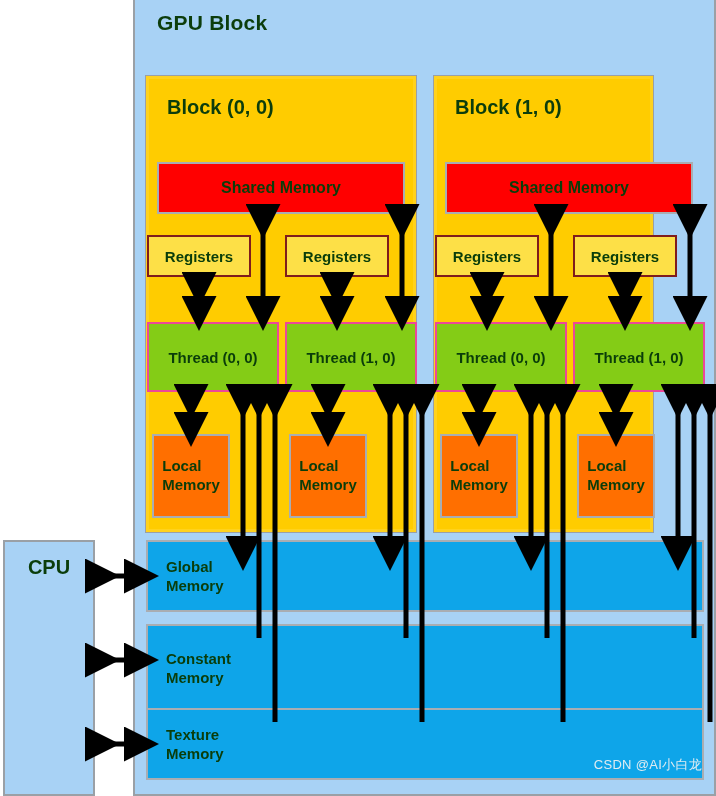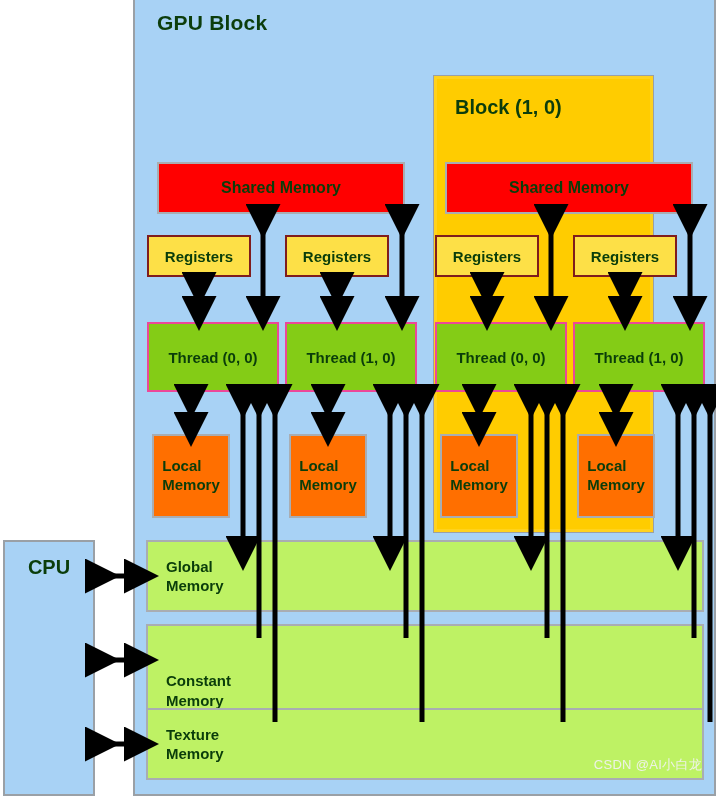--- a/index.html
+++ b/index.html
@@ -84,30 +84,30 @@
     background: #ff6f00;
     border: 2px solid #a9adb2;
     align-items: center;
     justify-content: center;
     text-align: left;
     font-size: 15px;
     line-height: 1.25;
   }
   
   .gmem {
-    background: #bef264;
+    background: #0ea5e9;
     border: 2px solid #a9adb2;
     align-items: center;
     justify-content: flex-start;
     font-size: 15px;
     line-height: 1.3;
     padding-left: 18px;
   }
   #global-memory   { left: 146px; top: 540px; width: 558px; height: 72px; }
-  #constant-memory { left: 146px; top: 624px; width: 558px; height: 88px; align-items: flex-end; }
+  #constant-memory { left: 146px; top: 624px; width: 558px; height: 88px; }
   #texture-memory  { left: 146px; top: 708px; width: 558px; height: 72px; }
   
   #cpu {
     left: 3px;
     top: 540px;
     width: 92px;
     height: 256px;
     background: #a8d2f5;
     border: 2px solid #9aa0a6;
     justify-content: center;
@@ -135,20 +135,23 @@
 </style>
 </head>
 <body>
 
 <div id="canvas">
 
   <div class="box" id="gpu-grid">
     <div id="gpu-grid-label">GPU Block</div>
   </div>
 
+  <div class="box block" id="block-0">
+    <div class="block-label">Block (0, 0)</div>
+  </div>
   <div class="box shared-mem" style="left:157px;top:162px;width:248px;height:52px;">Shared Memory</div>
   <div class="box registers" style="left:147px;top:235px;width:104px;height:42px;">Registers</div>
   <div class="box registers" style="left:285px;top:235px;width:104px;height:42px;">Registers</div>
   <div class="box thread" style="left:147px;top:322px;width:132px;height:70px;">Thread (0, 0)</div>
   <div class="box thread" style="left:285px;top:322px;width:132px;height:70px;">Thread (1, 0)</div>
   <div class="box local-mem" style="left:152px;top:434px;width:78px;height:84px;">
     <span>
       <span>Local</span><br>
       <span>Memory</span>
     </span>

